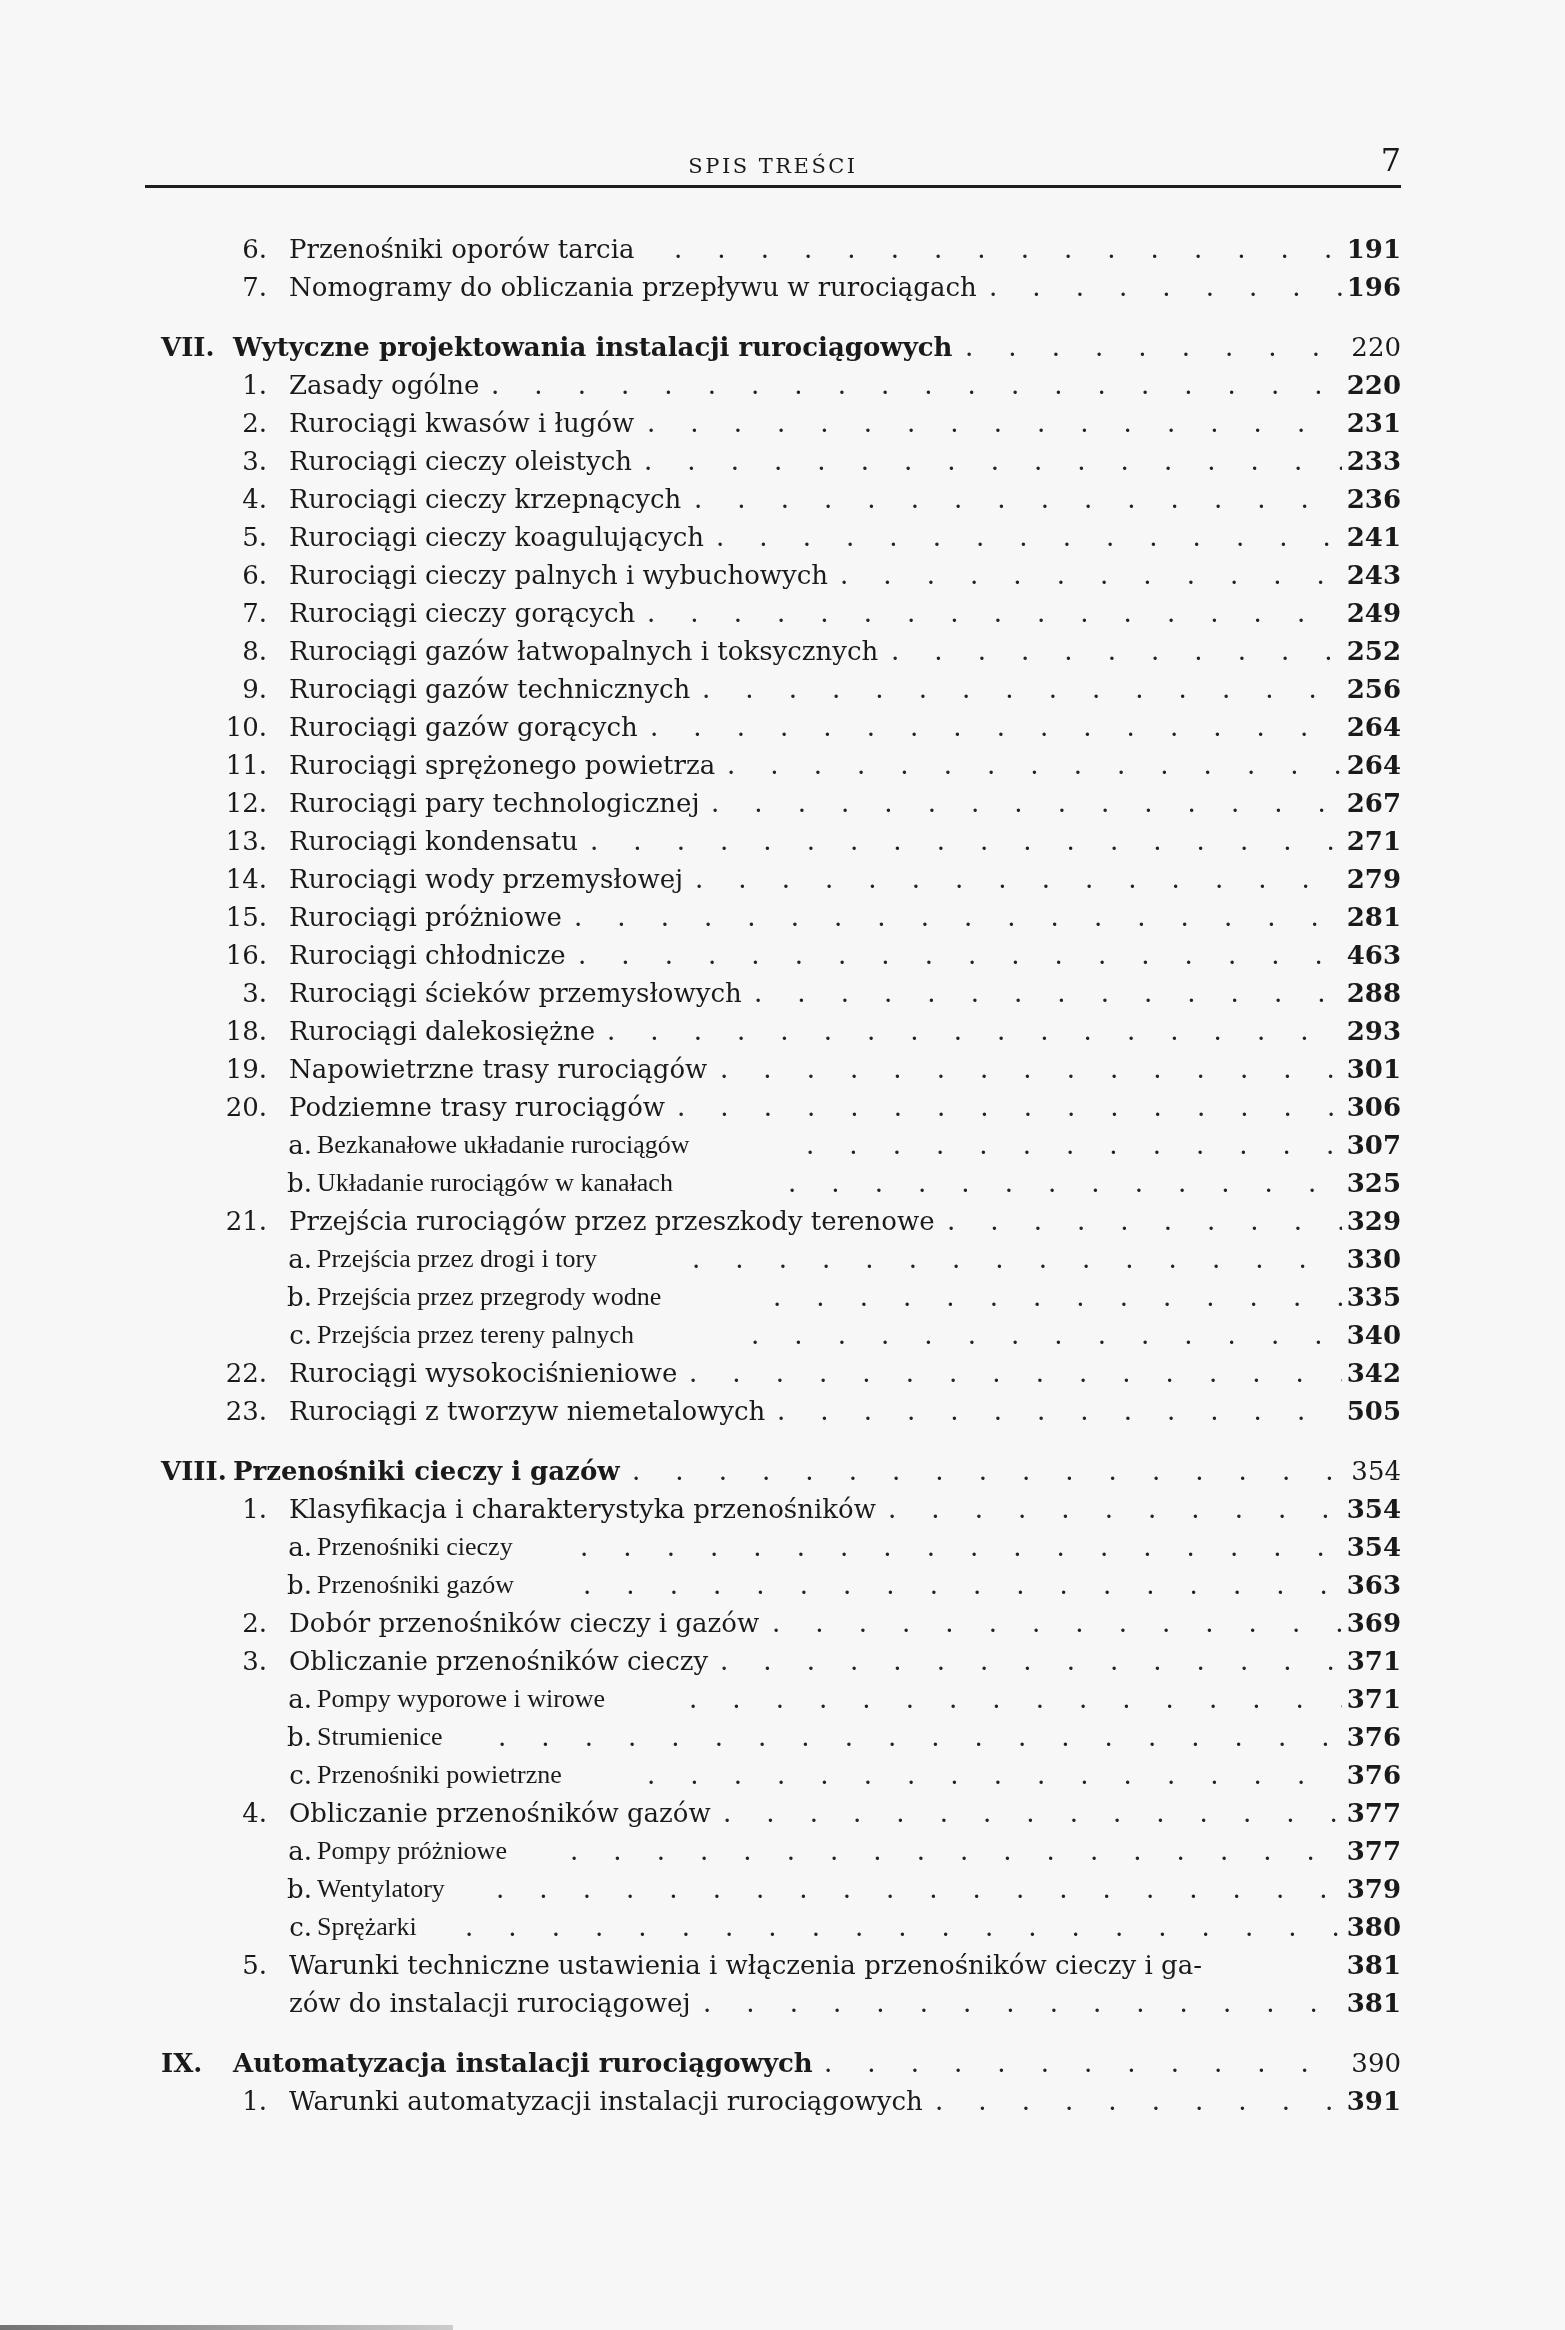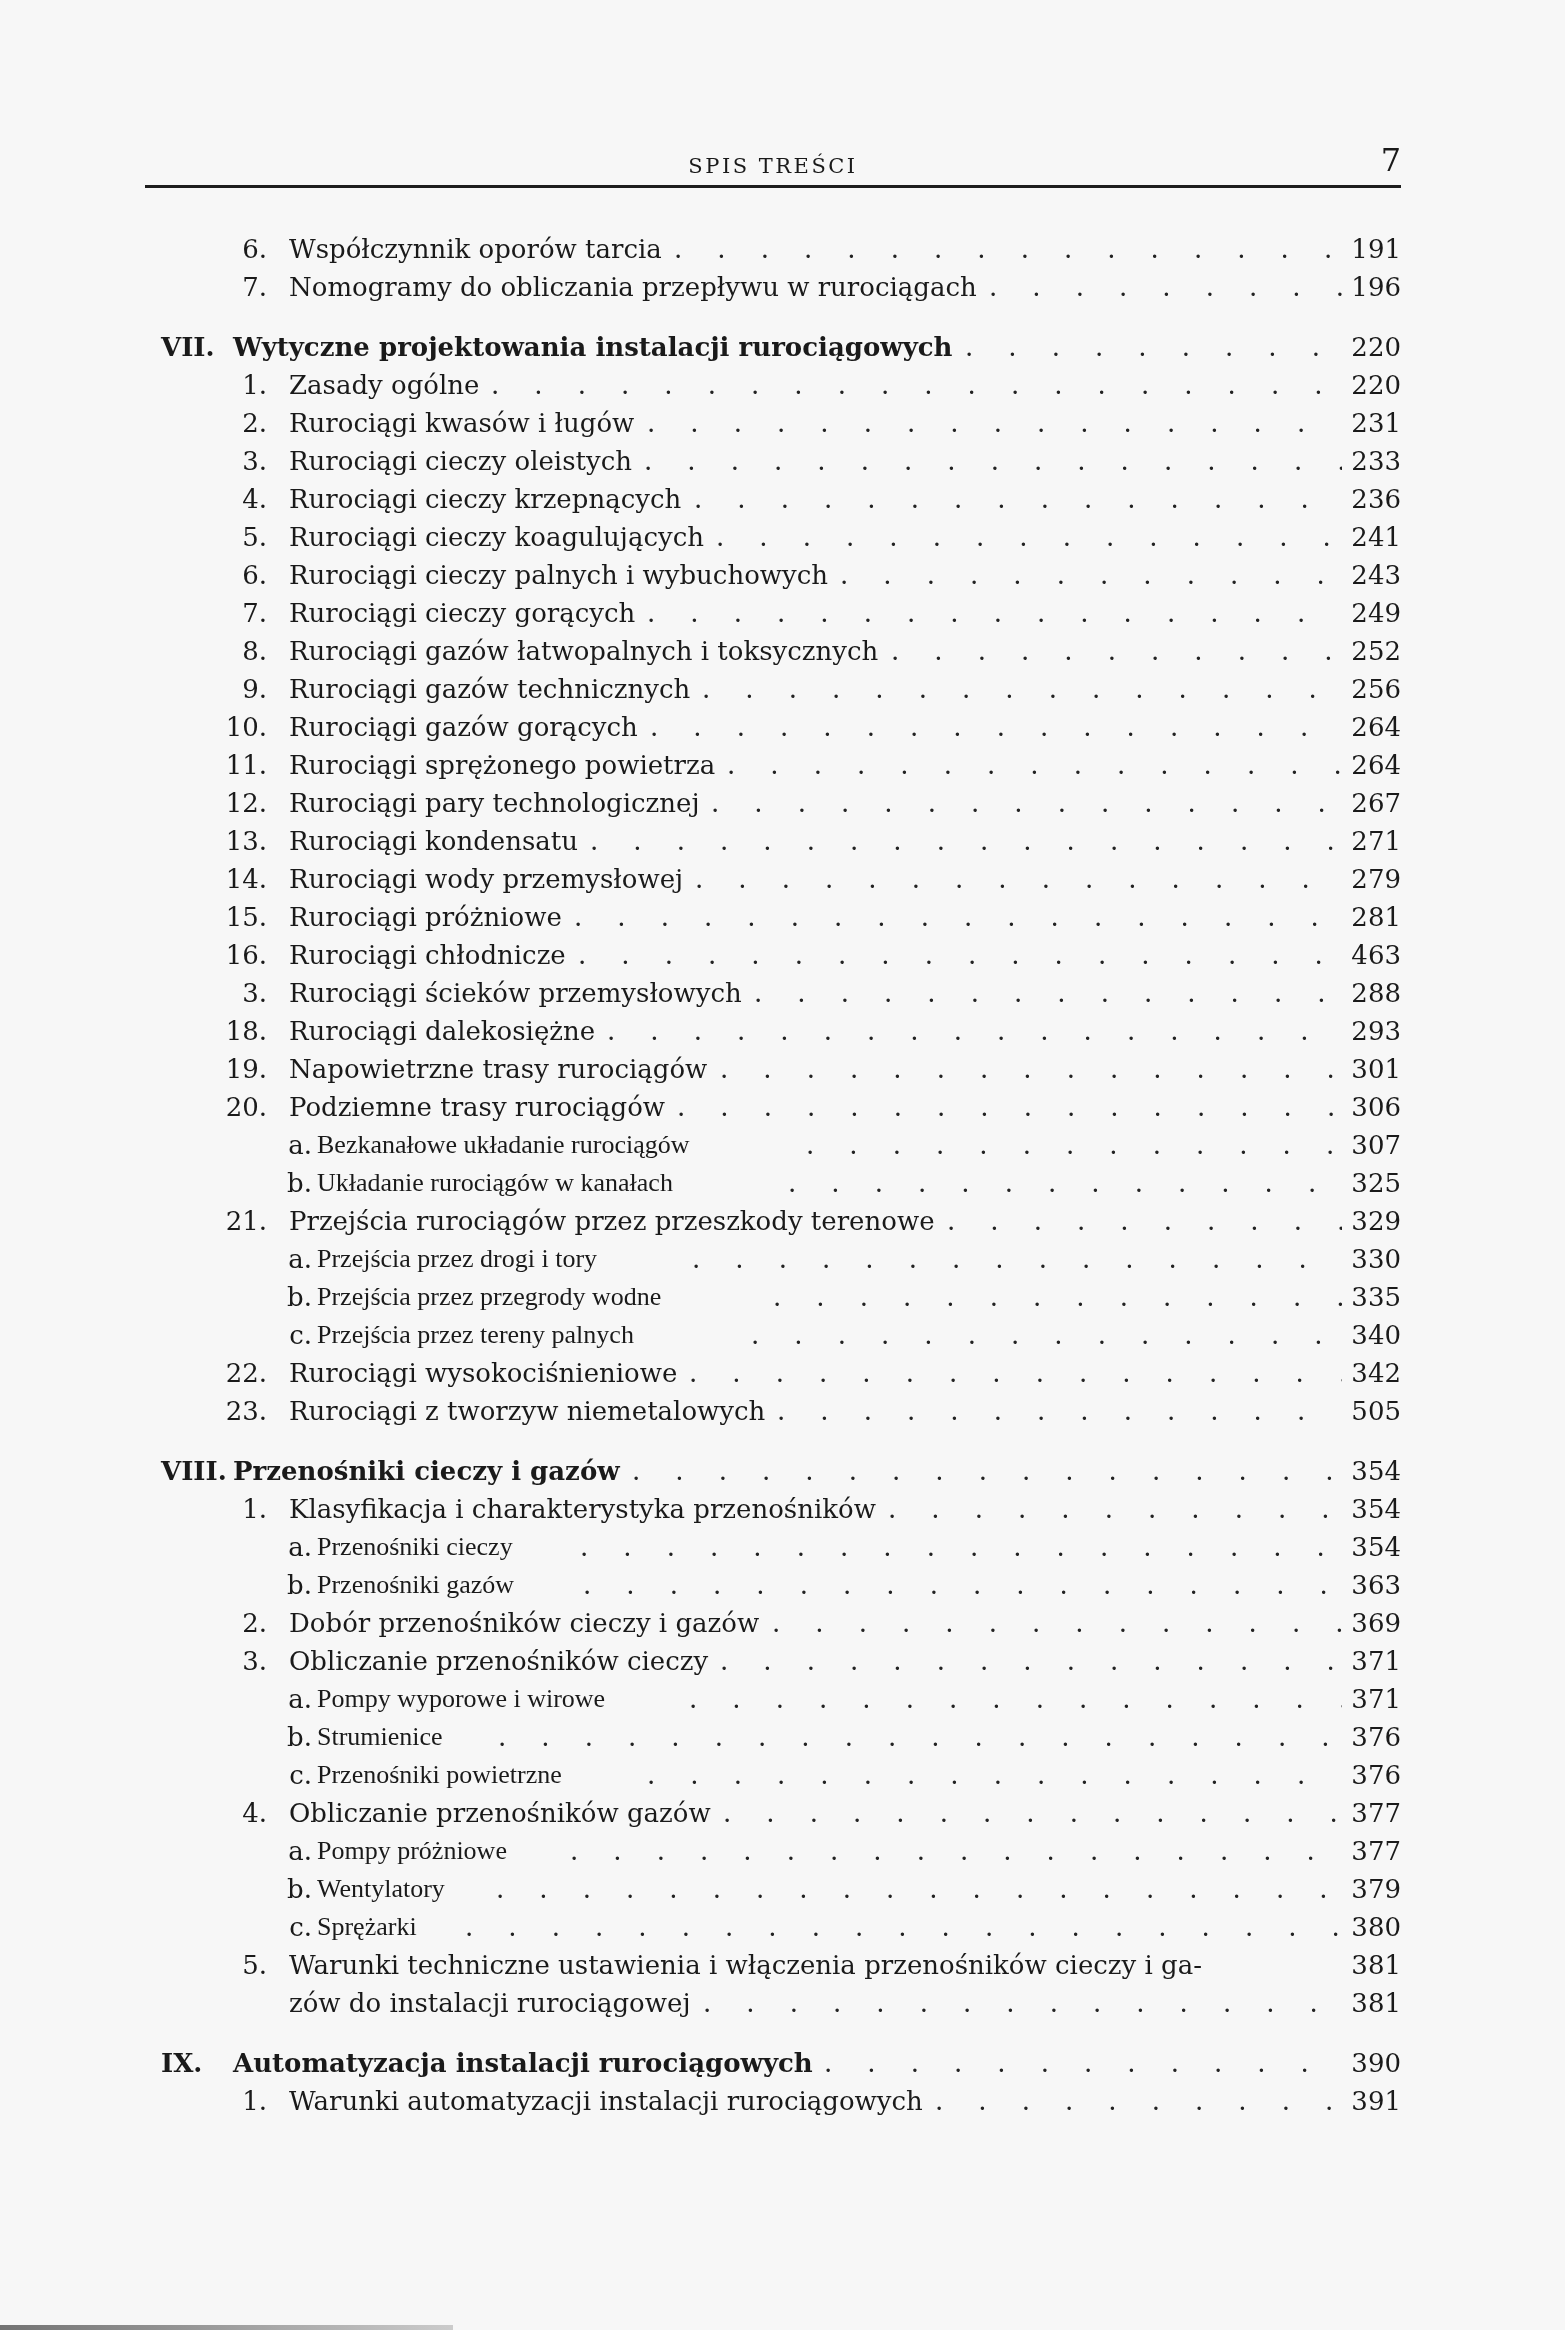--- a/index.html
+++ b/index.html
@@ -63,21 +63,21 @@
     }
     .toc-row .title {
       position: absolute;
       top: 0;
     }
     .toc-row .page {
       position: absolute;
       right: 0;
       top: 0;
       text-align: right;
-      font-weight: normal;
+      font-weight: bold;
     }
     .toc-row.chapter .page { font-weight: normal; }
     .toc-row .leader {
       position: absolute;
       right: 59px;
       top: 0;
       height: 38px;
       overflow: hidden;
       text-align: right;
       letter-spacing: 13.4px;
@@ -111,21 +111,21 @@
 
 <div class="page-header">
   <div class="running-title">SPIS TREŚCI</div>
   <div class="page-number">7</div>
 </div>
 <div class="header-rule"></div>
 
 <div class="toc" id="toc">
     <div class="toc-row lvl1">
       <span class="num">6.</span>
-      <span class="title">Współczynnik oporów tarcia</span>
+      <span class="title">Przenośniki oporów tarcia</span>
       <span class="leader" style="width: 668px;">. . . . . . . . . . . . . . . . . . . . . . . . . . . . . . . . . . . . . . . .</span>
       <span class="page">191</span>
     </div>
     <div class="toc-row lvl1">
       <span class="num">7.</span>
       <span class="title">Nomogramy do obliczania przepływu w rurociągach</span>
       <span class="leader" style="width: 353px;">. . . . . . . . . . . . . . . . . . . . . . . . . . . . . . . . . . . . . . . .</span>
       <span class="page">196</span>
     </div>
     <div class="toc-row lvl0 chapter gap-before">

